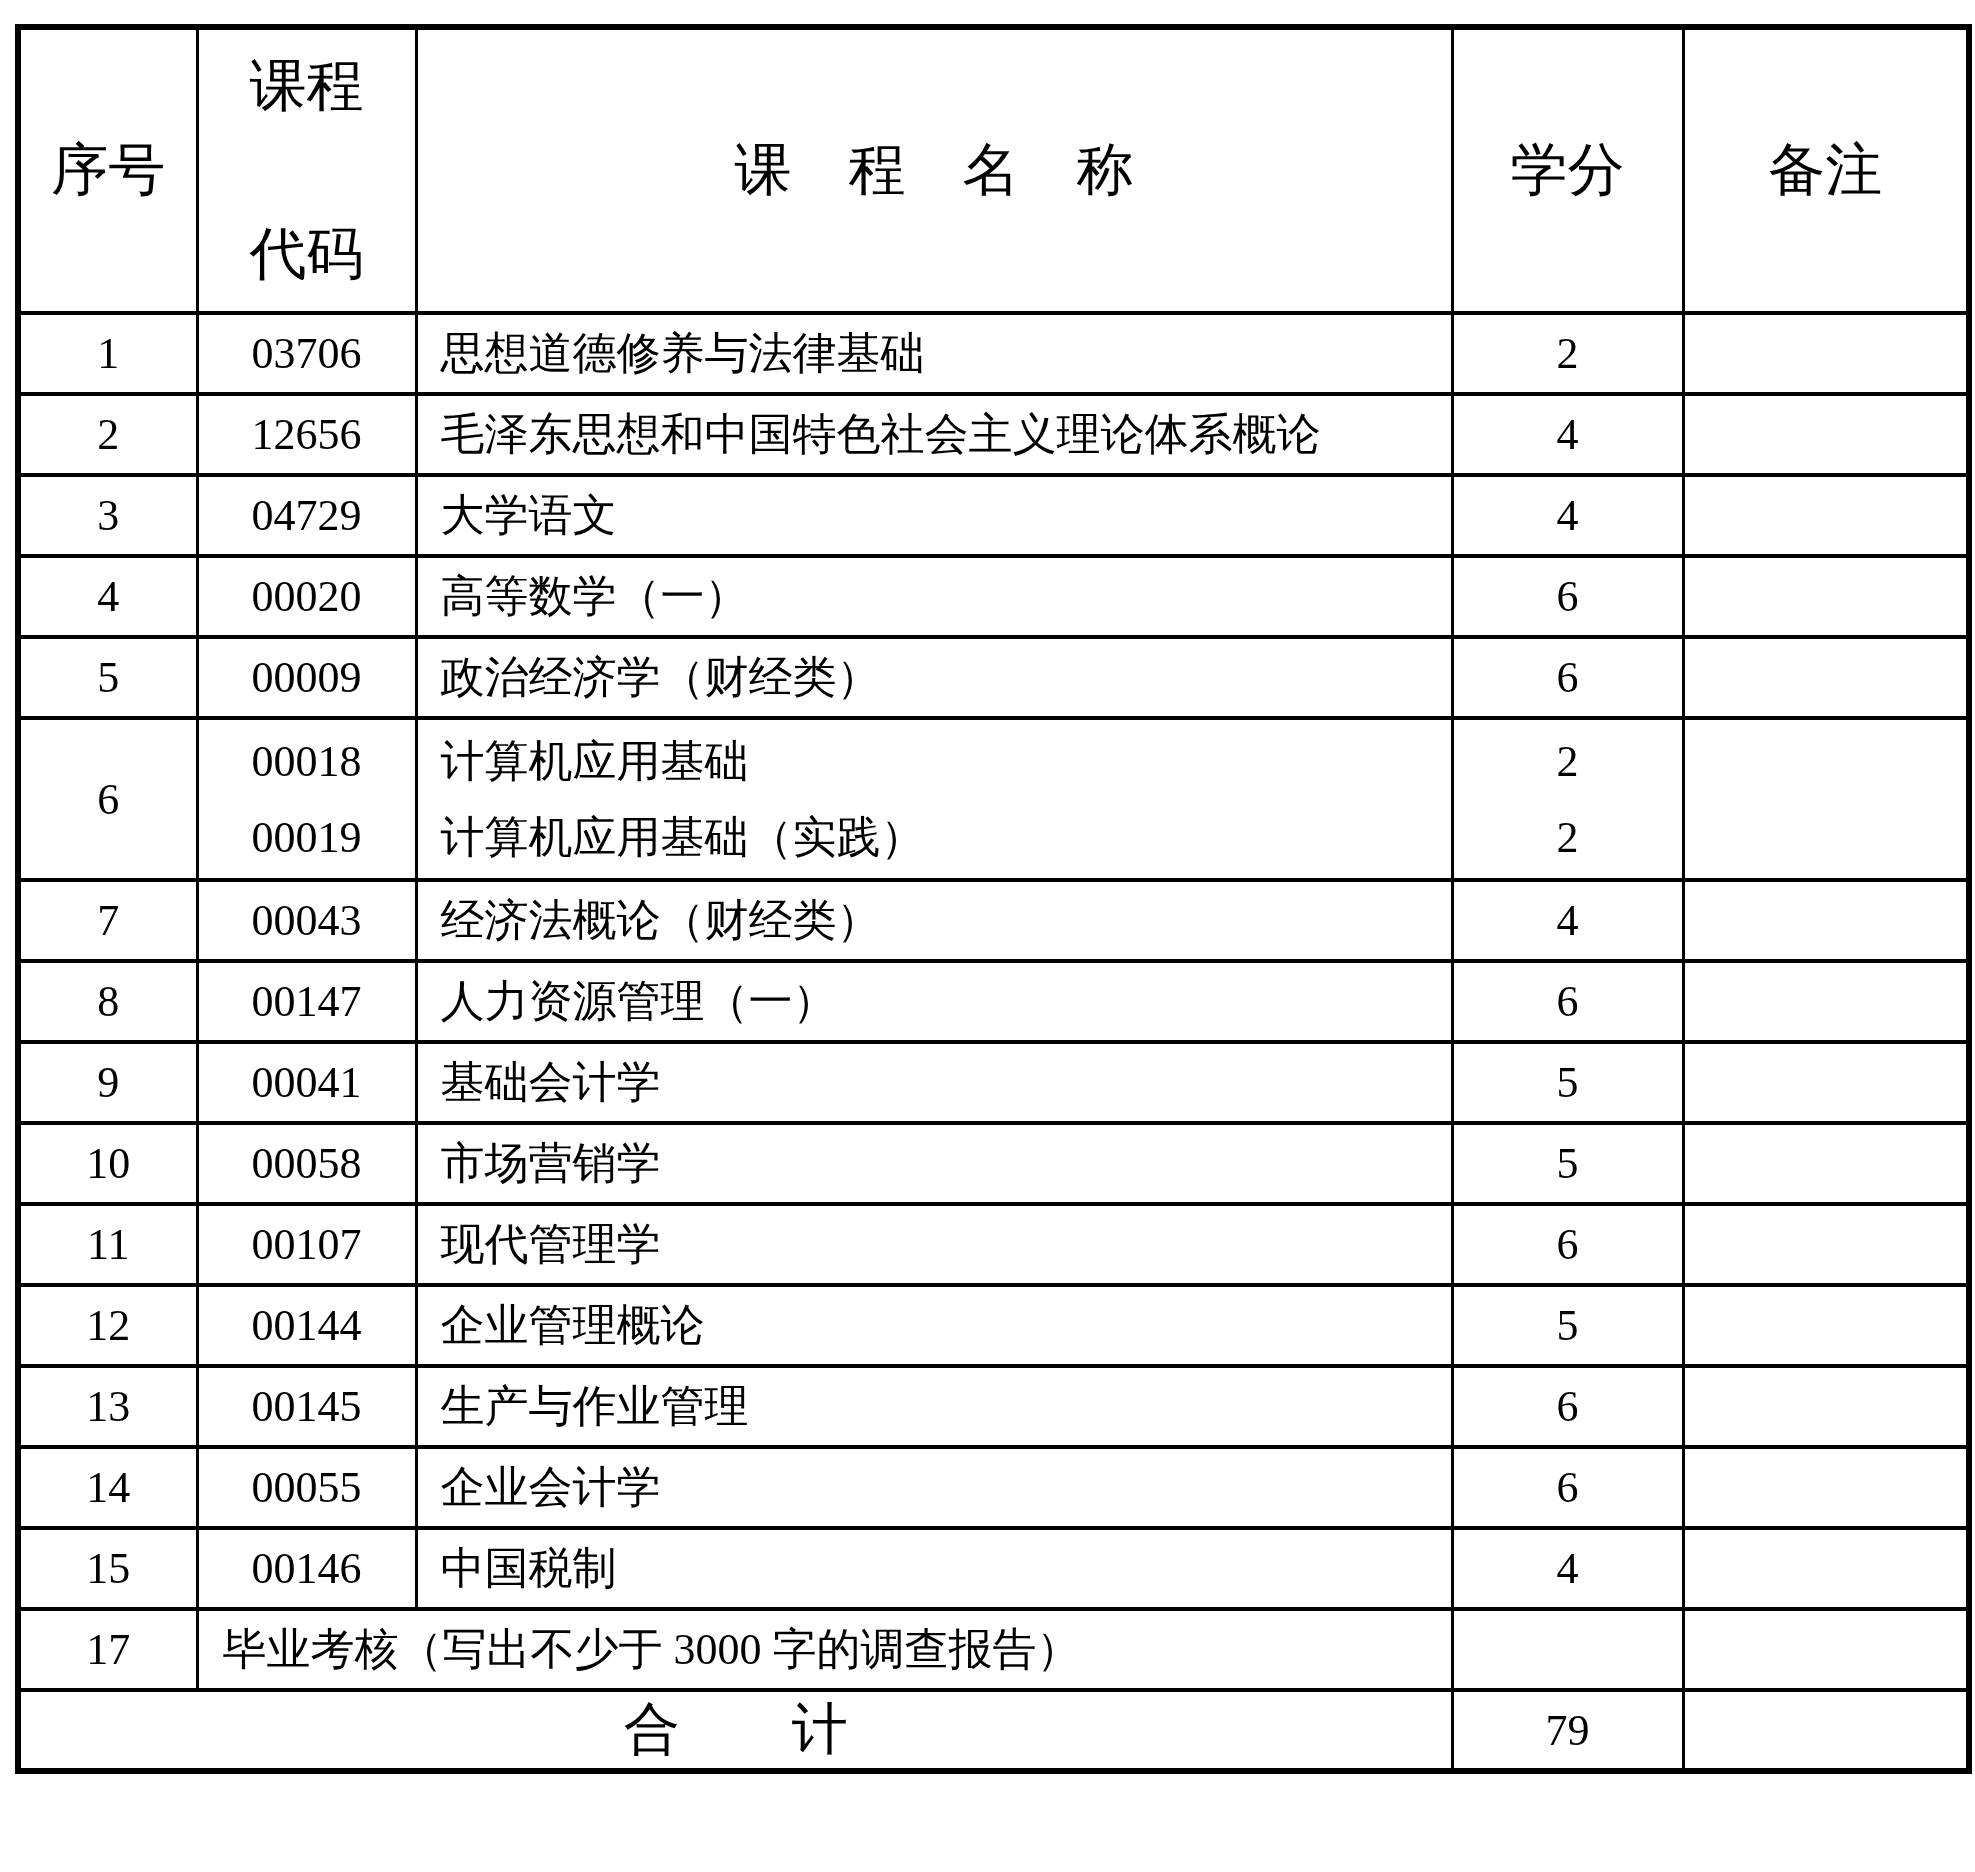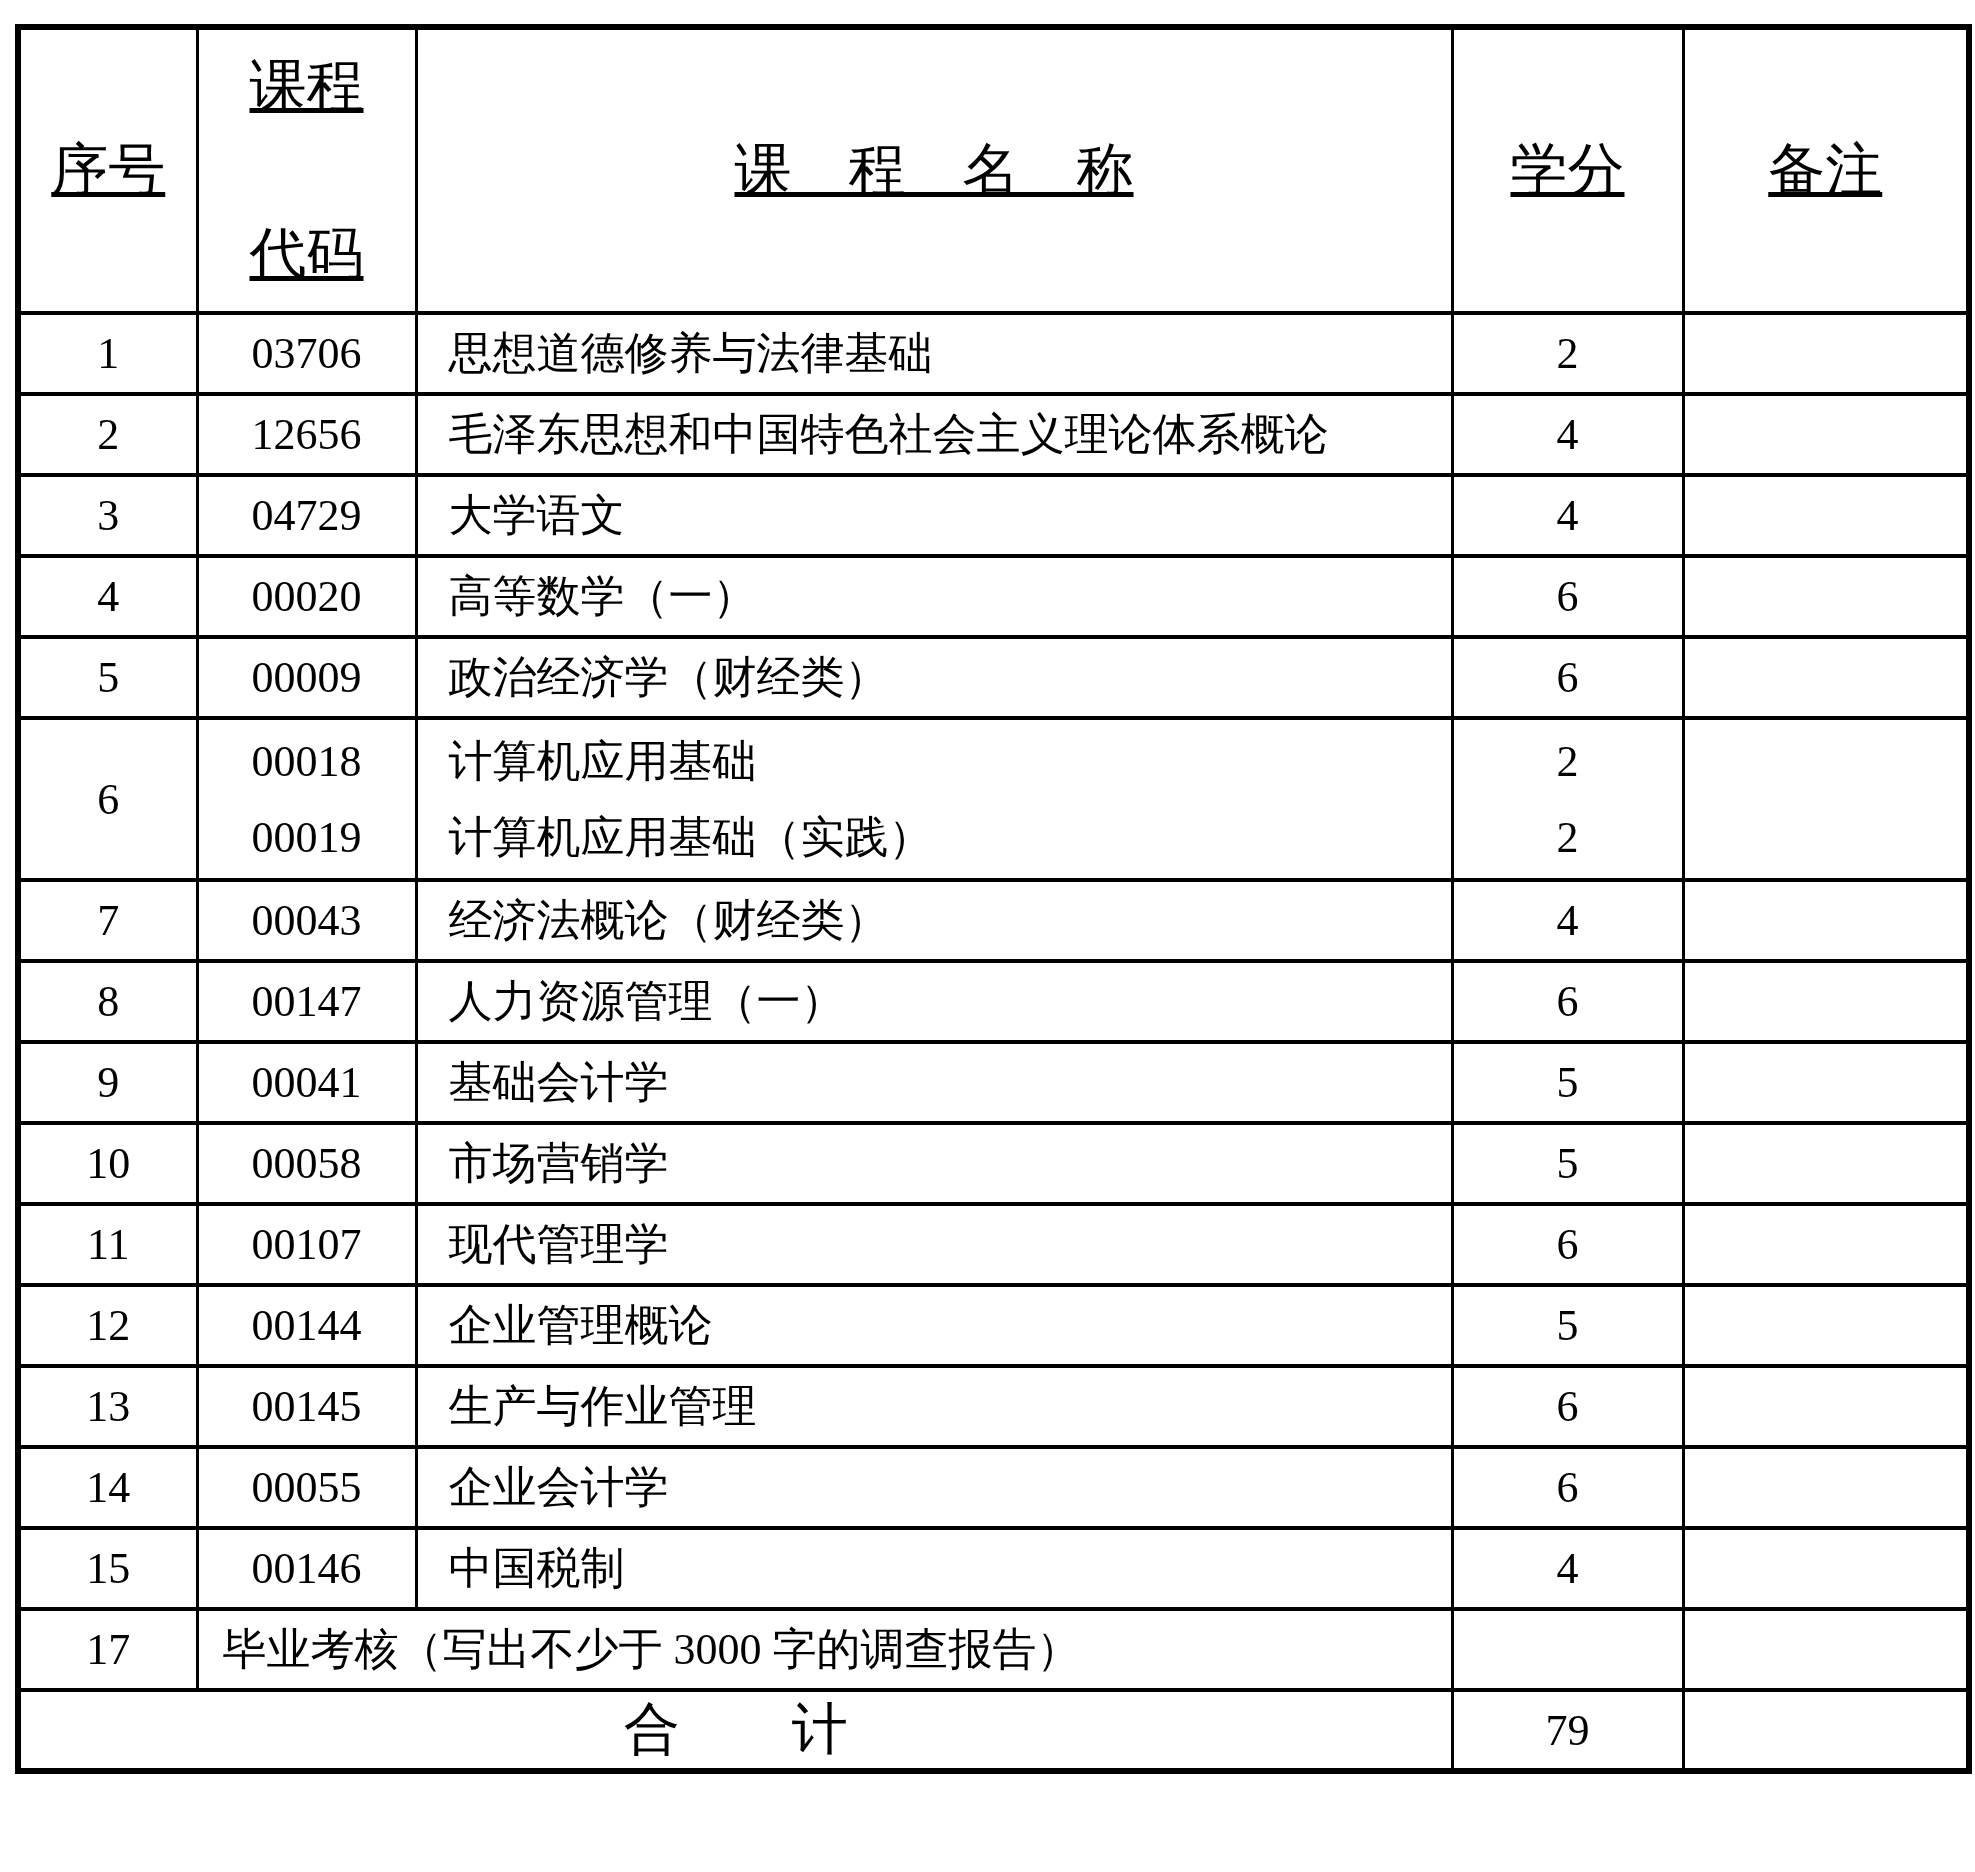--- a/index.html
+++ b/index.html
@@ -37,36 +37,35 @@
   }
   .header-row { height: 286px; }
   .row-normal { height: 81px; }
   .row-double { height: 162px; }
   .row-total  { height: 81px; }
 
   .course-table th {
     font-weight: normal;
     font-size: 57px;
     text-align: center;
-    text-decoration: underline;
   }
   .code-hdr {
     display: flex;
     flex-direction: column;
     align-items: center;
     justify-content: center;
     gap: 91px;
   }
   td.c-index, td.c-code, td.c-credits {
     text-align: center;
     font-size: 44px;
   }
   td.c-name {
     text-align: left;
-    padding-left: 31px;
+    padding-left: 23px;
     font-size: 44px;
   }
   td.c-merged-name {
     text-align: left;
     padding-left: 24px;
     font-size: 44px;
   }
   td.c-total-label {
     text-align: center;
     font-size: 56px;

